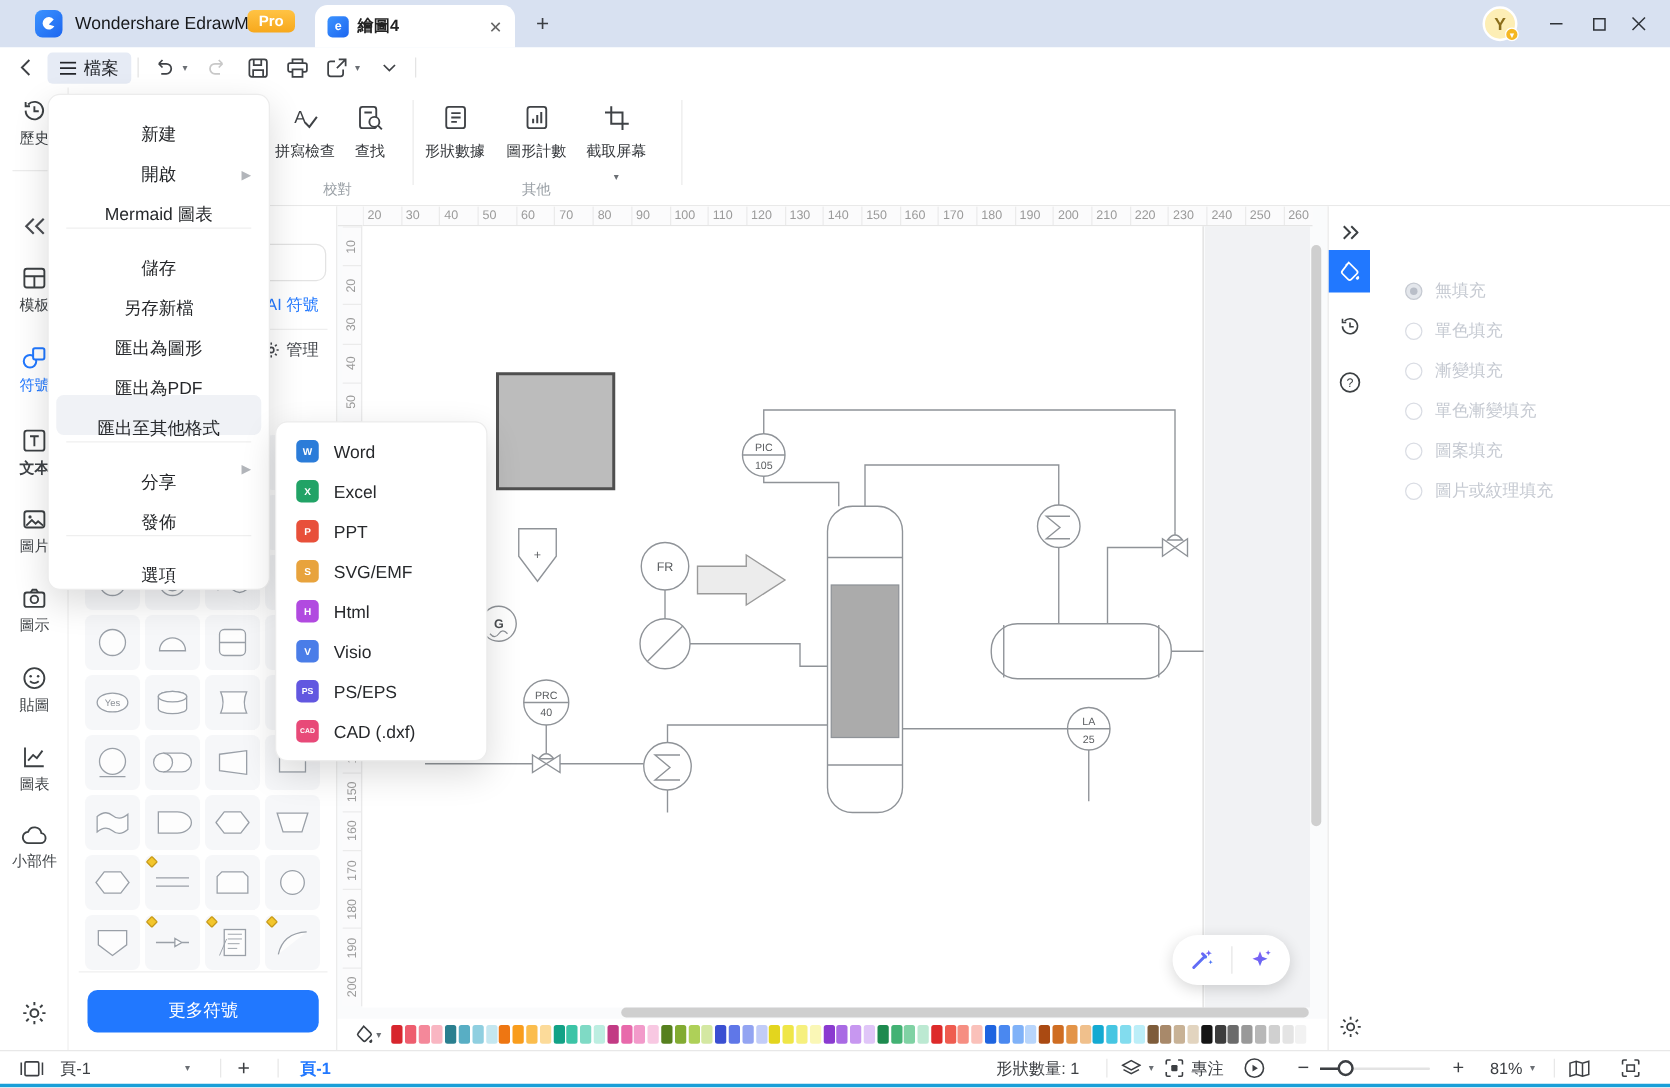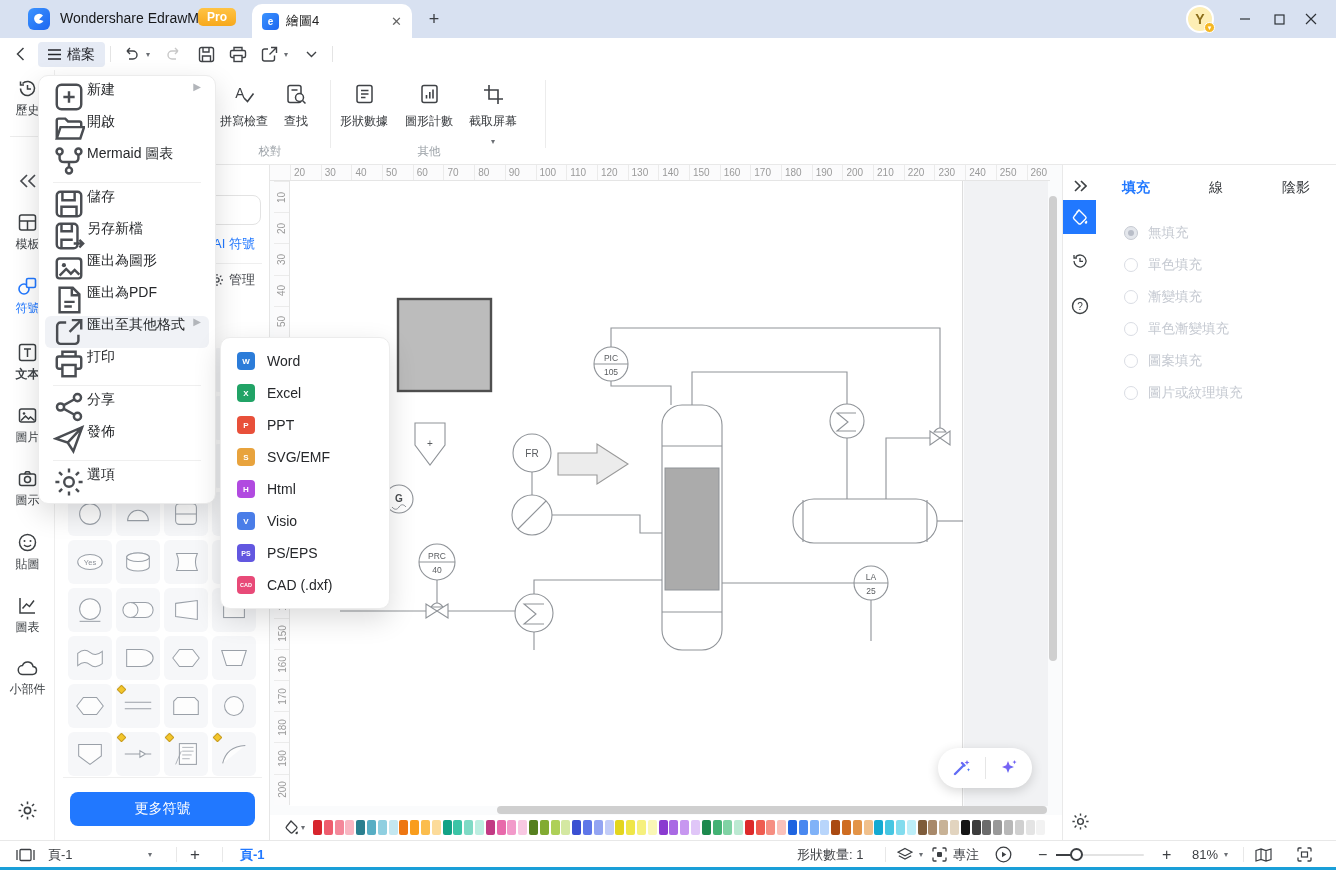--- a/index.html
+++ b/index.html
@@ -6,21 +6,21 @@
   *{box-sizing:border-box;font-family:"Liberation Sans","DejaVu Sans",sans-serif;}
   .app{position:relative;width:1336px;height:870px;background:#fff;overflow:hidden;}
 
   
   .titlebar{position:absolute;left:0;top:0;width:1336px;height:38px;background:#d8e1f1;}
   .logo{position:absolute;left:28px;top:8px;width:22px;height:22px;border-radius:6px;background:linear-gradient(135deg,#3b93ff,#1d66f0);display:flex;align-items:center;justify-content:center;}
   .app-title{position:absolute;left:60px;top:10px;font-size:14px;color:#17181a;}
   .pro-badge{position:absolute;left:198px;top:8px;background:linear-gradient(180deg,#ffc344,#f7a81c);color:#fff;font-weight:bold;font-size:12px;padding:2px 9px;border-radius:5px;}
   .doc-tab{position:absolute;left:252px;top:4px;width:160px;height:34px;background:#fff;border-radius:10px 10px 0 0;display:flex;align-items:center;padding:0 10px;}
   .doc-tab .dicon{width:17px;height:17px;border-radius:4px;background:linear-gradient(135deg,#3b93ff,#1d66f0);margin-right:7px;flex:none;display:flex;align-items:center;justify-content:center;color:#fff;font-size:10px;font-weight:bold;}
-  .doc-tab .dlabel{font-size:13px;color:#222;}
+  .doc-tab .dlabel{font-size:13px;color:#222;font-weight:bold;}
   .doc-tab .close{margin-left:auto;color:#666;font-size:13px;line-height:1;}
   .newtab{position:absolute;left:424px;top:9px;font-size:18px;color:#3a3d42;width:20px;text-align:center;}
   .avatar{position:absolute;left:1186px;top:5px;width:28px;height:28px;border-radius:50%;background:#fdeeb5;border:2px solid #fff;display:flex;align-items:center;justify-content:center;font-size:14px;font-weight:bold;color:#8a6d1a;}
   .avatar .vb{position:absolute;right:-3px;bottom:-2px;width:11px;height:11px;border-radius:50%;background:#f5b722;border:1px solid #fff;color:#fff;font-size:7px;display:flex;align-items:center;justify-content:center;}
   .winbtn{position:absolute;top:8px;width:22px;height:22px;display:flex;align-items:center;justify-content:center;color:#2e3238;font-size:13px;}
 
   
   .toolbar{position:absolute;left:0;top:38px;width:1336px;height:32px;background:#fff;}
   .tb{position:absolute;top:4px;height:24px;display:flex;align-items:center;justify-content:center;color:#3f4246;}
   .file-btn{position:absolute;left:38px;top:4px;height:25px;background:#e6ebf5;border-radius:4px;display:flex;align-items:center;gap:6px;padding:0 10px;font-size:14px;color:#23252a;}
@@ -100,21 +100,21 @@
   .statusbar{position:absolute;left:0;top:840px;width:1336px;height:27px;background:#fff;border-top:1px solid #e8e8e8;font-size:13px;color:#3c3f43;}
   .sb{position:absolute;top:0;height:27px;display:flex;align-items:center;gap:6px;}
   .sb-sep{position:absolute;top:6px;width:1px;height:15px;background:#e8e8e8;}
   .slider-track{position:absolute;left:1056px;top:13px;width:88px;height:2px;background:#e3e3e3;border-radius:1px;}
   .slider-fill{position:absolute;left:1056px;top:13px;width:20px;height:2px;background:#3c3f43;}
   .slider-knob{position:absolute;left:1070px;top:7px;width:13px;height:13px;border-radius:50%;background:#fff;border:2px solid #3c3f43;}
   .taskbar{position:absolute;left:0;top:867px;width:1336px;height:3px;background:#1a9fd8;}
 
   
   .file-menu{position:absolute;left:38px;top:75px;width:178px;background:#fff;border:1px solid #ececec;border-radius:10px;box-shadow:0 10px 28px rgba(0,0,0,.14);padding:5px 0;z-index:40;}
-  .fm-item{height:32px;display:flex;gap:2px;margin:0 6px;padding:0 8px;font-size:14px;color:#26282b;border-radius:6px;}
+  .fm-item{height:32px;display:flex;align-items:center;gap:18px;margin:0 6px;padding:0 8px;font-size:14px;color:#26282b;border-radius:6px;flex-direction:column;}
   .fm-item.hl{background:#f0f2f6;}
   .fm-arrow{margin-left:auto;color:#b2b5ba;font-size:10px;}
   .fm-div{height:1px;background:#efefef;margin:5px 14px;}
   .sub-menu{position:absolute;left:220px;top:337px;width:170px;background:#fff;border:1px solid #ececec;border-radius:10px;box-shadow:0 10px 28px rgba(0,0,0,.14);padding:7px 0;z-index:41;}
   .sm-item{height:32px;display:flex;align-items:center;gap:12px;padding:0 16px;font-size:14px;color:#26282b;}
   .sm-badge{width:18px;height:18px;border-radius:4px;color:#fff;font-weight:bold;font-size:8px;display:flex;align-items:center;justify-content:center;flex:none;}
   svg{display:block;}
 </style>
 </head>
 <body>
@@ -925,25 +925,20 @@
       </div>
     <div class="rs-ic" style="top:645px;height:22px;">
         <svg width="19" height="19" viewBox="0 0 20 20">
           <circle cx="10" cy="10" r="3" fill="none" stroke="#3c4043" stroke-width="1.5"></circle>
           <path d="M10,1.5 V4 M10,16 V18.5 M1.5,10 H4 M16,10 H18.5 M3.8,3.8 L5.7,5.7 M14.3,14.3 L16.2,16.2 M16.2,3.8 L14.3,5.7 M5.7,14.3 L3.8,16.2" stroke="#3c4043" stroke-width="1.5"></path>
         </svg>
       </div>
   </div>
 
   <div class="r-panel">
-    <div class="rp-tabs">
-      <div class="rp-tab active">填充</div>
-      <div class="rp-tab">線</div>
-      <div class="rp-tab">陰影</div>
-    </div>
     <div class="rp-opt" style="top:52px;">
         <span class="radio sel"></span>
         <span>無填充</span>
       </div>
     <div class="rp-opt" style="top:84px;">
         <span class="radio"></span>
         <span>單色填充</span>
       </div>
     <div class="rp-opt" style="top:116px;">
         <span class="radio"></span>
@@ -1086,28 +1081,20 @@
         </svg>
         <span>匯出為PDF</span>
       </div>
     <div class="fm-item hl">
         <svg class="fm-ic" viewBox="0 0 17 17">
           <path d="M7,3.5 H4 A1.8,1.8 0 0 0 2.2,5.3 V13 A1.8,1.8 0 0 0 4,14.8 H11.7 A1.8,1.8 0 0 0 13.5,13 V10 M10,2.2 H15 V7.2 M15,2.2 L8.8,8.4" fill="none" stroke="#4a4d52" stroke-width="1.3"></path>
         </svg>
         <span>匯出至其他格式</span>
         <span class="fm-arrow">▶</span>
       </div>
-    <div class="fm-item">
-        <svg class="fm-ic" viewBox="0 0 17 17">
-          <path d="M5,4.5 V2 H12 V4.5" fill="none" stroke="#4a4d52" stroke-width="1.3"></path>
-          <rect x="2" y="4.5" width="13" height="6.5" rx="1.2" fill="none" stroke="#4a4d52" stroke-width="1.3"></rect>
-          <rect x="5" y="9" width="7" height="6" fill="#fff" stroke="#4a4d52" stroke-width="1.3"></rect>
-        </svg>
-        <span>打印</span>
-      </div>
     <div class="fm-div"></div>
     <div class="fm-item">
         <svg class="fm-ic" viewBox="0 0 17 17">
           <circle cx="13" cy="3.5" r="1.9" fill="none" stroke="#4a4d52" stroke-width="1.3"></circle>
           <circle cx="4" cy="8.5" r="1.9" fill="none" stroke="#4a4d52" stroke-width="1.3"></circle>
           <circle cx="13" cy="13.5" r="1.9" fill="none" stroke="#4a4d52" stroke-width="1.3"></circle>
           <path d="M5.8,7.5 L11.2,4.5 M5.8,9.5 L11.2,12.5" stroke="#4a4d52" stroke-width="1.3"></path>
         </svg>
         <span>分享</span>
       </div>

